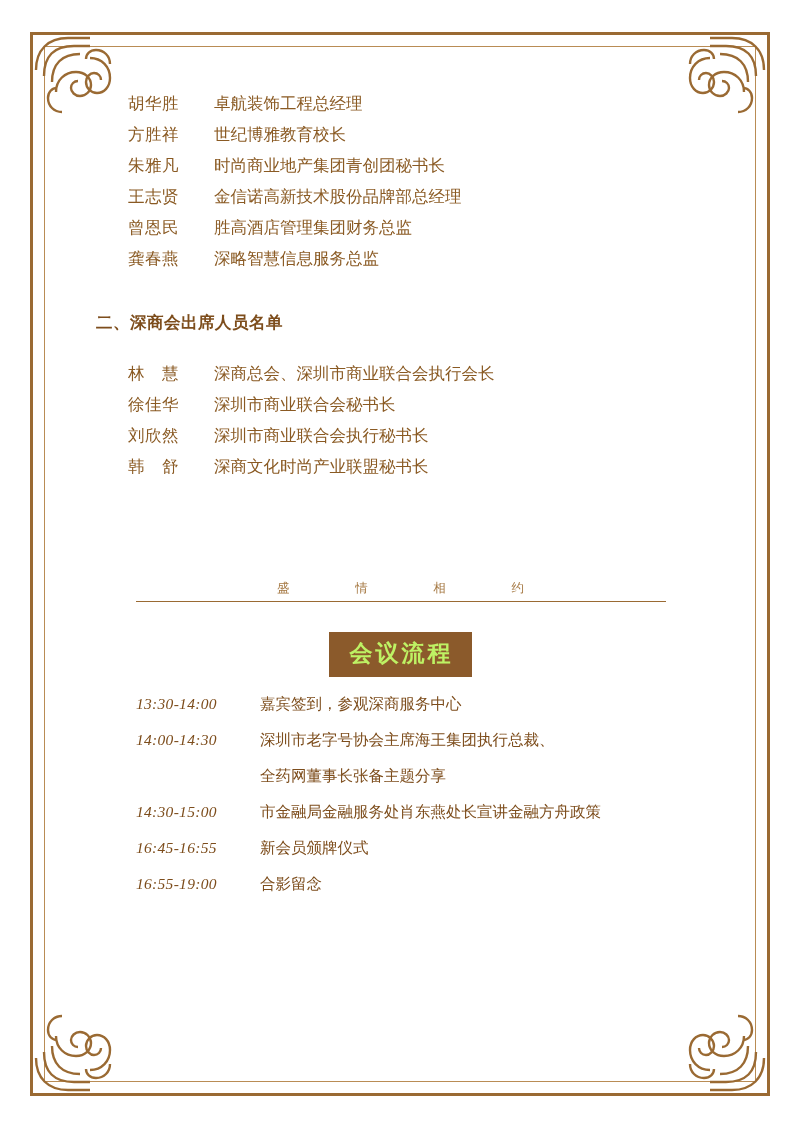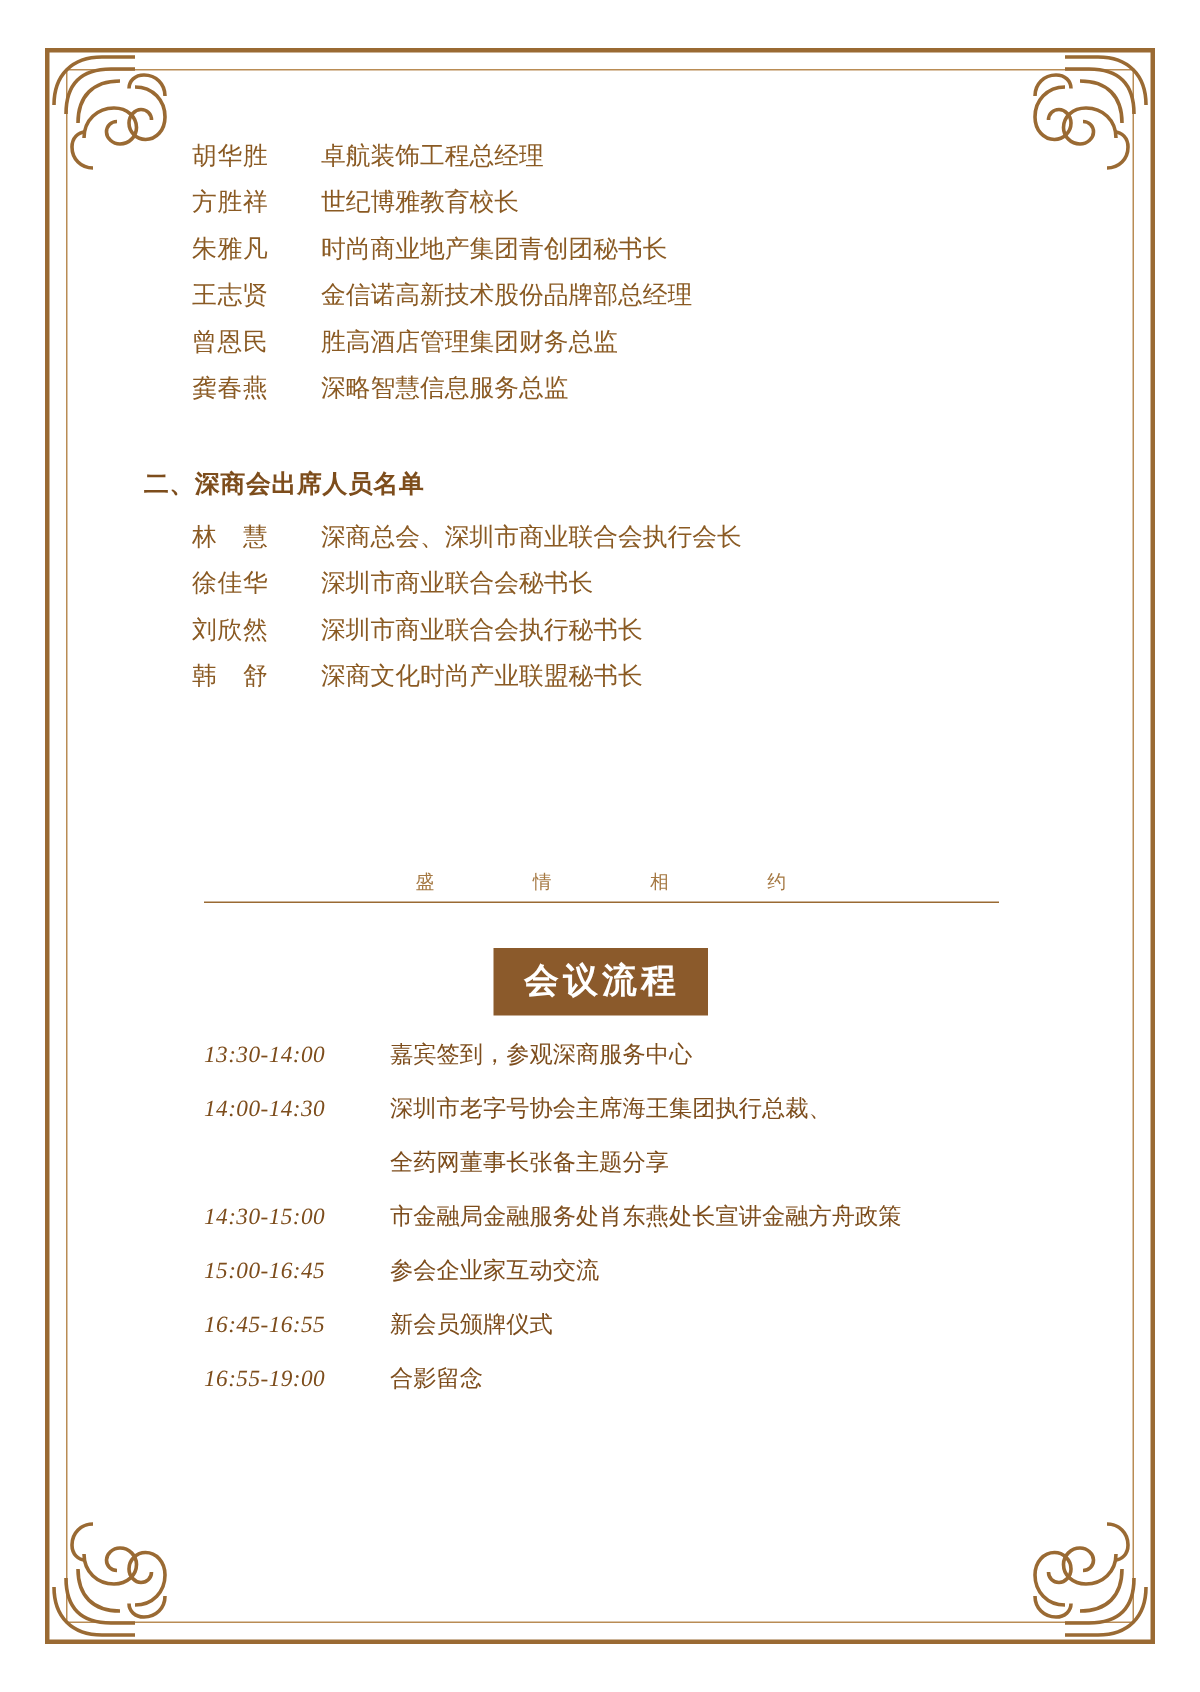--- a/index.html
+++ b/index.html
@@ -79,21 +79,21 @@
     width: 70px;
     flex: 0 0 70px;
     padding-right: 16px;
   }
   .name-row .ttl { flex: 1 1 auto; }
 
   .section-title {
     font-size: 16.5px;
     font-weight: bold;
     color: #7d4d1c;
-    margin: 38px 0 8px 0;
+    margin: 38px 0 24px 0;
     letter-spacing: 0.5px;
   }
 
   
   .divider-block {
     position: absolute;
     left: 136px;
     top: 580px;
     width: 530px;
   }
@@ -116,21 +116,21 @@
   .agenda-badge-wrap {
     position: absolute;
     left: 0;
     right: 0;
     top: 632px;
     text-align: center;
   }
   .agenda-badge {
     display: inline-block;
     background: #8b5a2b;
-    color: #ffffff;
+    color: #bef264;
     font-size: 23px;
     font-weight: bold;
     letter-spacing: 3px;
     padding: 6px 18px 8px 21px;
     font-family: "Liberation Serif", "DejaVu Serif", serif;
   }
 
   
   .schedule {
     position: absolute;
@@ -286,24 +286,20 @@
     </div>
     <div class="sch-row cont">
       <span class="time"></span>
       <span class="desc">全药网董事长张备主题分享</span>
     </div>
     <div class="sch-row">
       <span class="time">14:30-15:00</span>
       <span class="desc">市金融局金融服务处肖东燕处长宣讲金融方舟政策</span>
     </div>
     <div class="sch-row">
-      <span class="time">15:00-16:45</span>
-      <span class="desc">参会企业家互动交流</span>
-    </div>
-    <div class="sch-row">
       <span class="time">16:45-16:55</span>
       <span class="desc">新会员颁牌仪式</span>
     </div>
     <div class="sch-row">
       <span class="time">16:55-19:00</span>
       <span class="desc">合影留念</span>
     </div>
   </div>
 
 </div>

